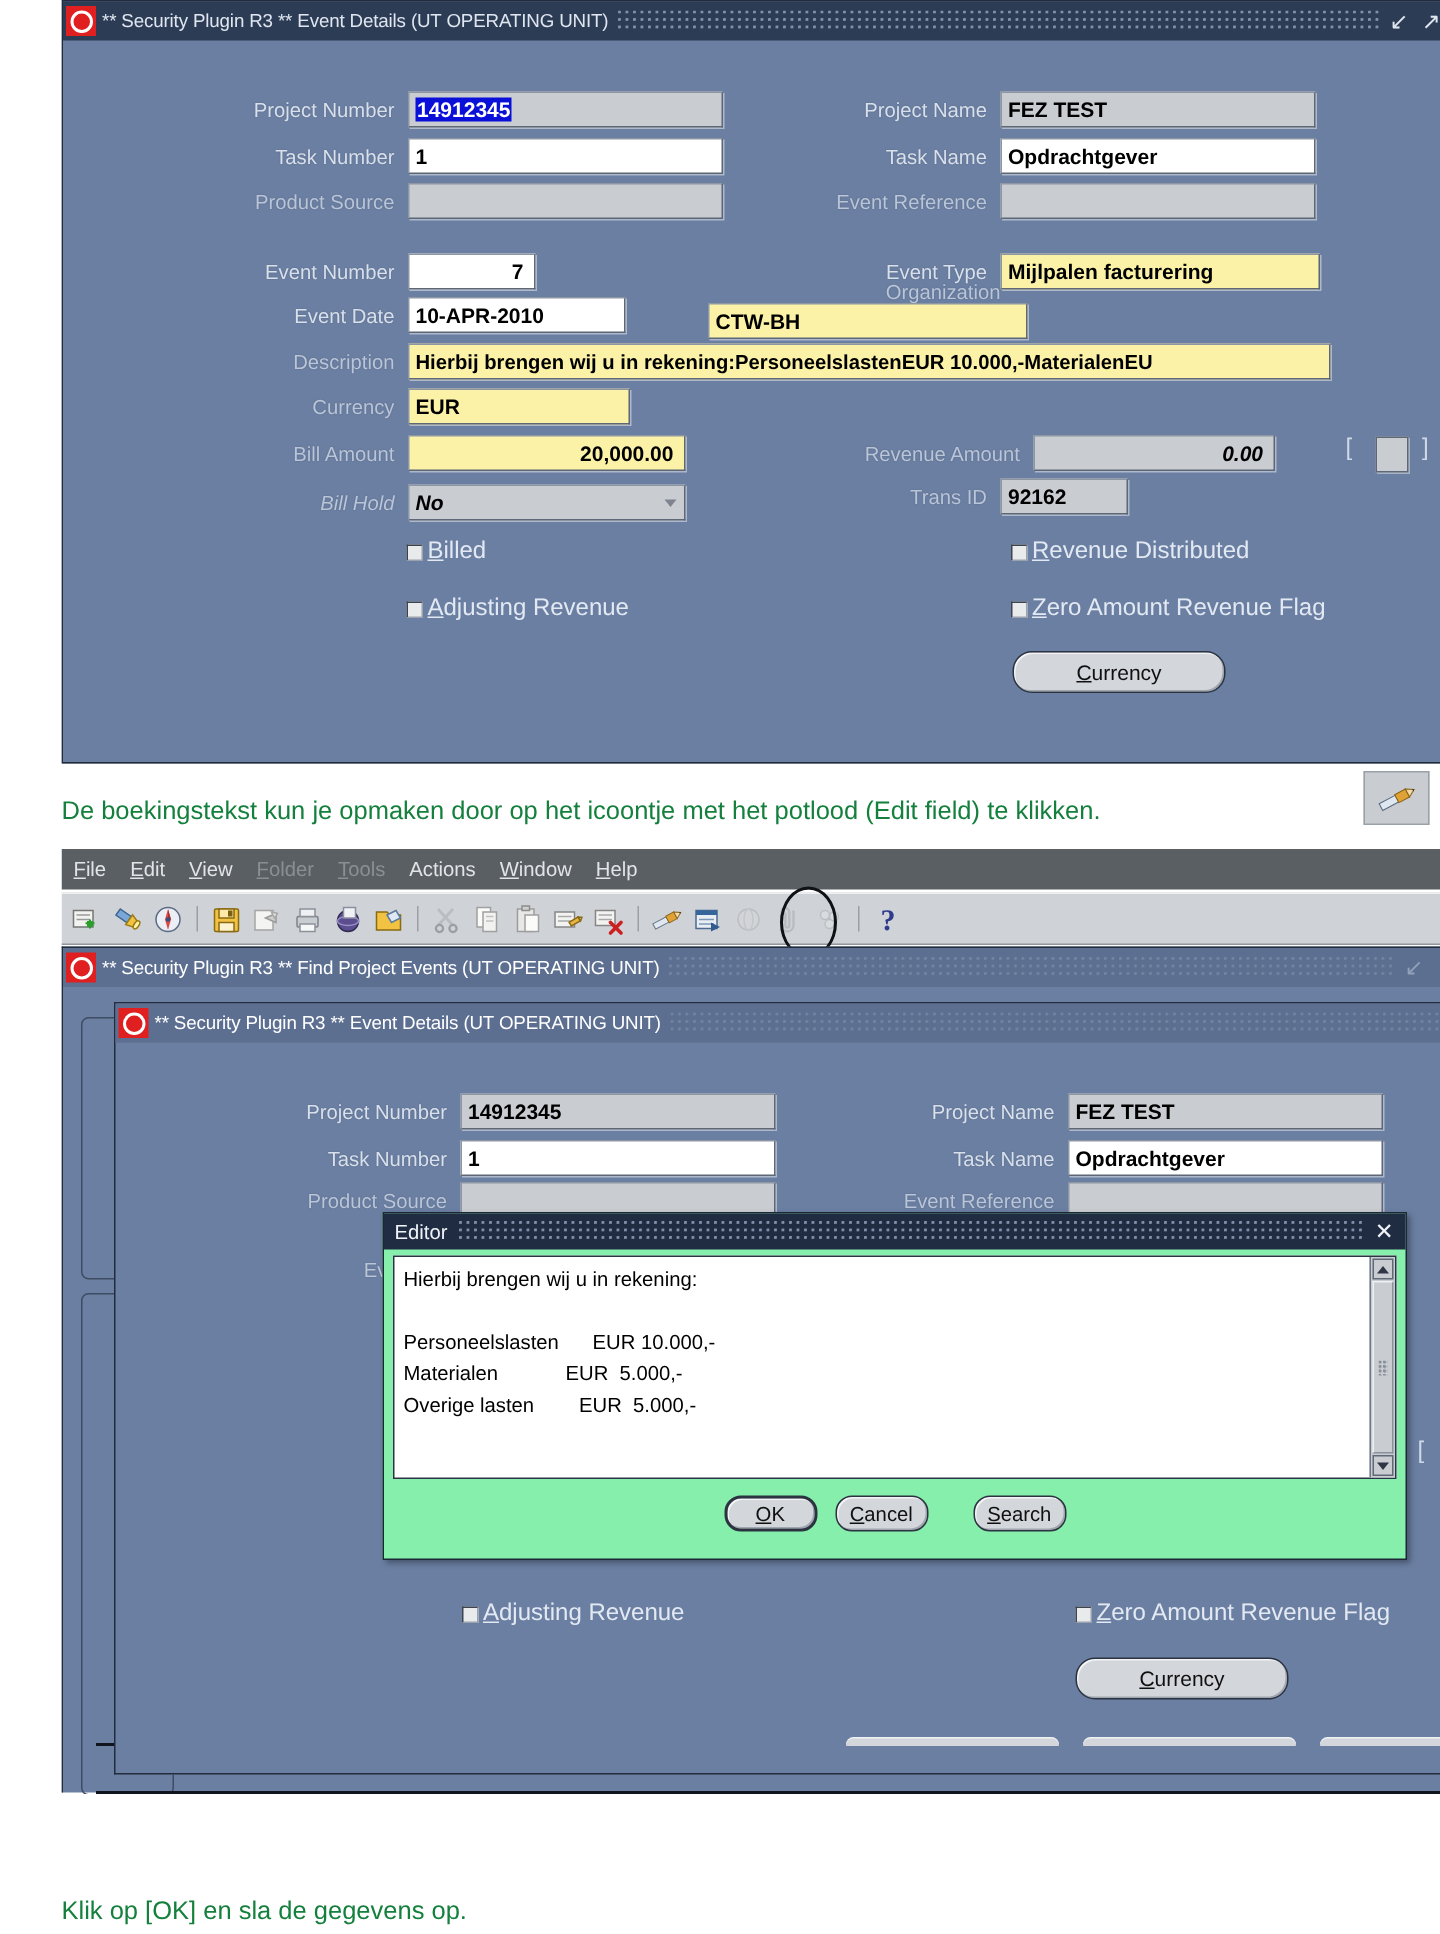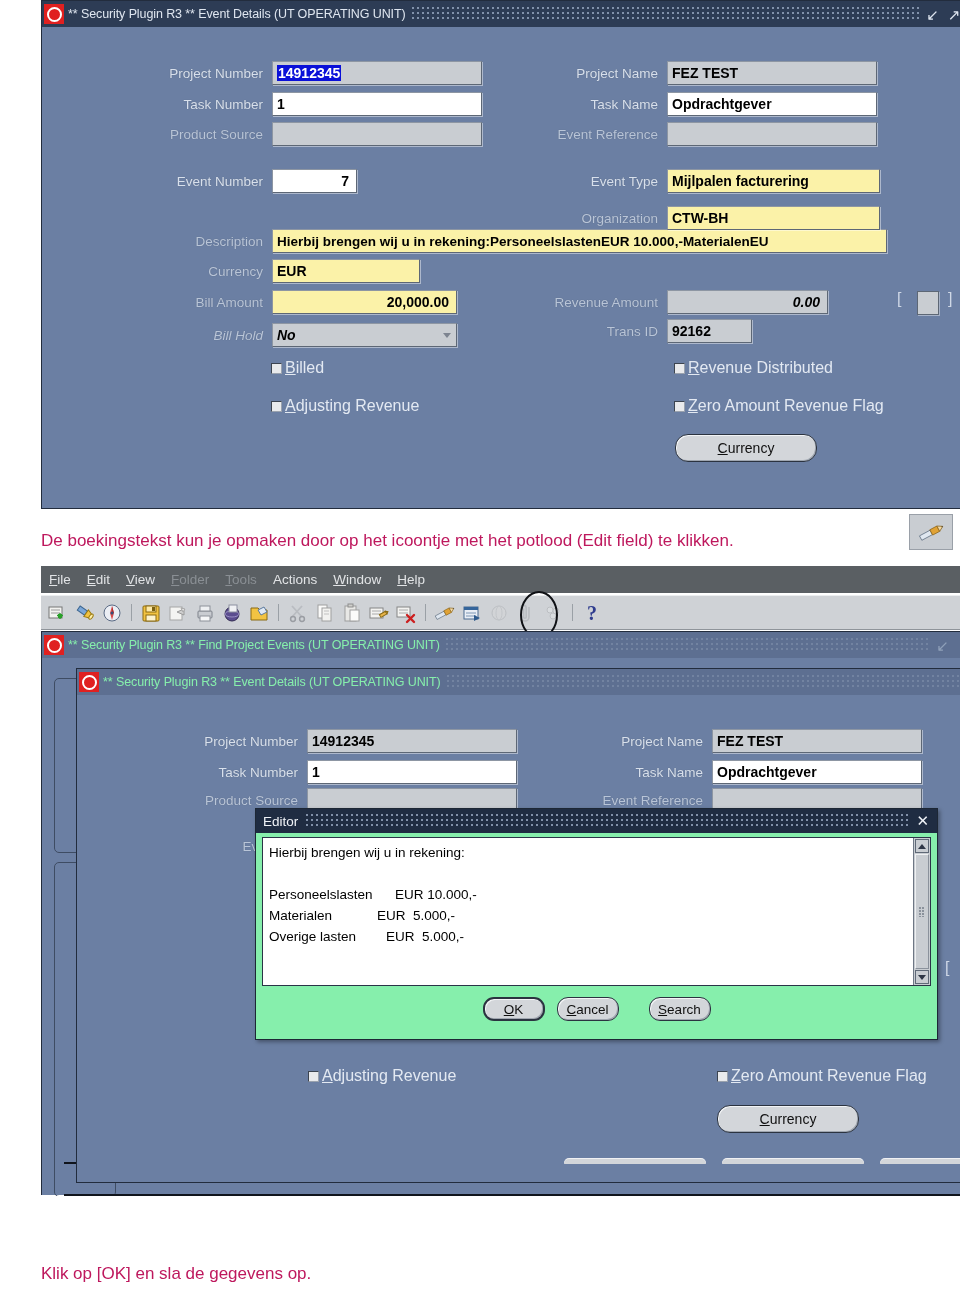--- a/index.html
+++ b/index.html
@@ -44,21 +44,21 @@
     border: 2.5px solid #ffffff;
     border-radius: 50%;
   }
   .ora-title {
     color: #dfe6f0;
     font-size: 12.5px;
     white-space: nowrap;
     flex: none;
     letter-spacing: -0.1px;
   }
-  .ora-title.dim { color: #86efac; }
+  .ora-title.dim { color: #ffffff; }
   .ora-hatch {
     flex: 1 1 auto;
     height: 14px;
     margin: 0 6px;
     background-image:
       radial-gradient(circle at 1px 1px, #8c9bb4 0.9px, transparent 1.2px);
     background-size: 5px 5px;
     opacity: .9;
   }
   .ora-hatch.dim { opacity: .45; }
@@ -151,21 +151,21 @@
     position: absolute;
     background: #c9cdd2;
     border: 1px solid #5d6775;
     box-shadow: 1px 1px 0 rgba(255,255,255,.4);
   }
 
   
   .caption {
     position: absolute;
     font-size: 17px;
-    color: #be185d;
+    color: #15803d;
     font-weight: normal;
     white-space: nowrap;
   }
   .capicon {
     position: absolute;
     background: #c9cdd2;
     border: 1px solid #9aa0a8;
     display: flex; align-items: center; justify-content: center;
   }
 
@@ -342,20 +342,24 @@
     </div>
     <div class="fld-row" style="left:430px; top:121px;">
       <div class="fld-label dimlab" style="width:195px;">Event Reference</div>
       <div class="inp grey" style="width:210px;"></div>
     </div>
 
     <div class="fld-row" style="left:30px; top:168px;">
       <div class="fld-label" style="width:200px;">Event Number</div>
       <div class="inp white right" style="width:85px;">7</div>
     </div>
+    <div class="fld-row" style="left:30px; top:197px;">
+      <div class="fld-label" style="width:200px;">Event Date</div>
+      <div class="inp white" style="width:145px;">10-APR-2010</div>
+    </div>
     <div class="fld-row" style="left:30px; top:228px;">
       <div class="fld-label dimlab" style="width:200px;">Description</div>
       <div class="inp yellow" style="width:615px; font-size:13.5px;">Hierbij brengen wij u in rekening:PersoneelslastenEUR 10.000,-MaterialenEU</div>
     </div>
     <div class="fld-row" style="left:30px; top:258px;">
       <div class="fld-label dimlab" style="width:200px;">Currency</div>
       <div class="inp yellow" style="width:148px;">EUR</div>
     </div>
     <div class="fld-row" style="left:30px; top:289px;">
       <div class="fld-label dimlab" style="width:200px;">Bill Amount</div>
@@ -366,25 +370,25 @@
       <div class="inp grey combo" style="width:185px;">
         <span>No</span>
         <i class="arrow"></i>
       </div>
     </div>
 
     <div class="fld-row" style="left:430px; top:168px;">
       <div class="fld-label" style="width:195px;">Event Type</div>
       <div class="inp yellow" style="width:213px;">Mijlpalen facturering</div>
     </div>
-    <div class="fld-row" style="left:430px; top:205px;">
+    <div class="fld-row" style="left:430px; top:186px;flex-direction:column;">
       <div class="fld-label dimlab" style="width:195px;">Organization</div>
       <div class="inp yellow" style="width:213px;">CTW-BH</div>
     </div>
-    <div class="fld-row" style="left:430px; top:289px;">
+    <div class="fld-row" style="left:452px; top:289px;">
       <div class="fld-label dimlab" style="width:195px;">Revenue Amount</div>
       <div class="inp grey right" style="width:161px;font-style:italic;">0.00</div>
     </div>
     <div class="brkt" style="left:855px; top:289px;">[</div>
     <div class="lovbox" style="left:875px; top:290px; width:22px; height:24px;"></div>
     <div class="brkt" style="left:906px; top:289px;">]</div>
 
     <div class="fld-row" style="left:430px; top:318px;">
       <div class="fld-label dimlab" style="width:195px;">Trans ID</div>
       <div class="inp grey" style="width:85px;">92162</div>

